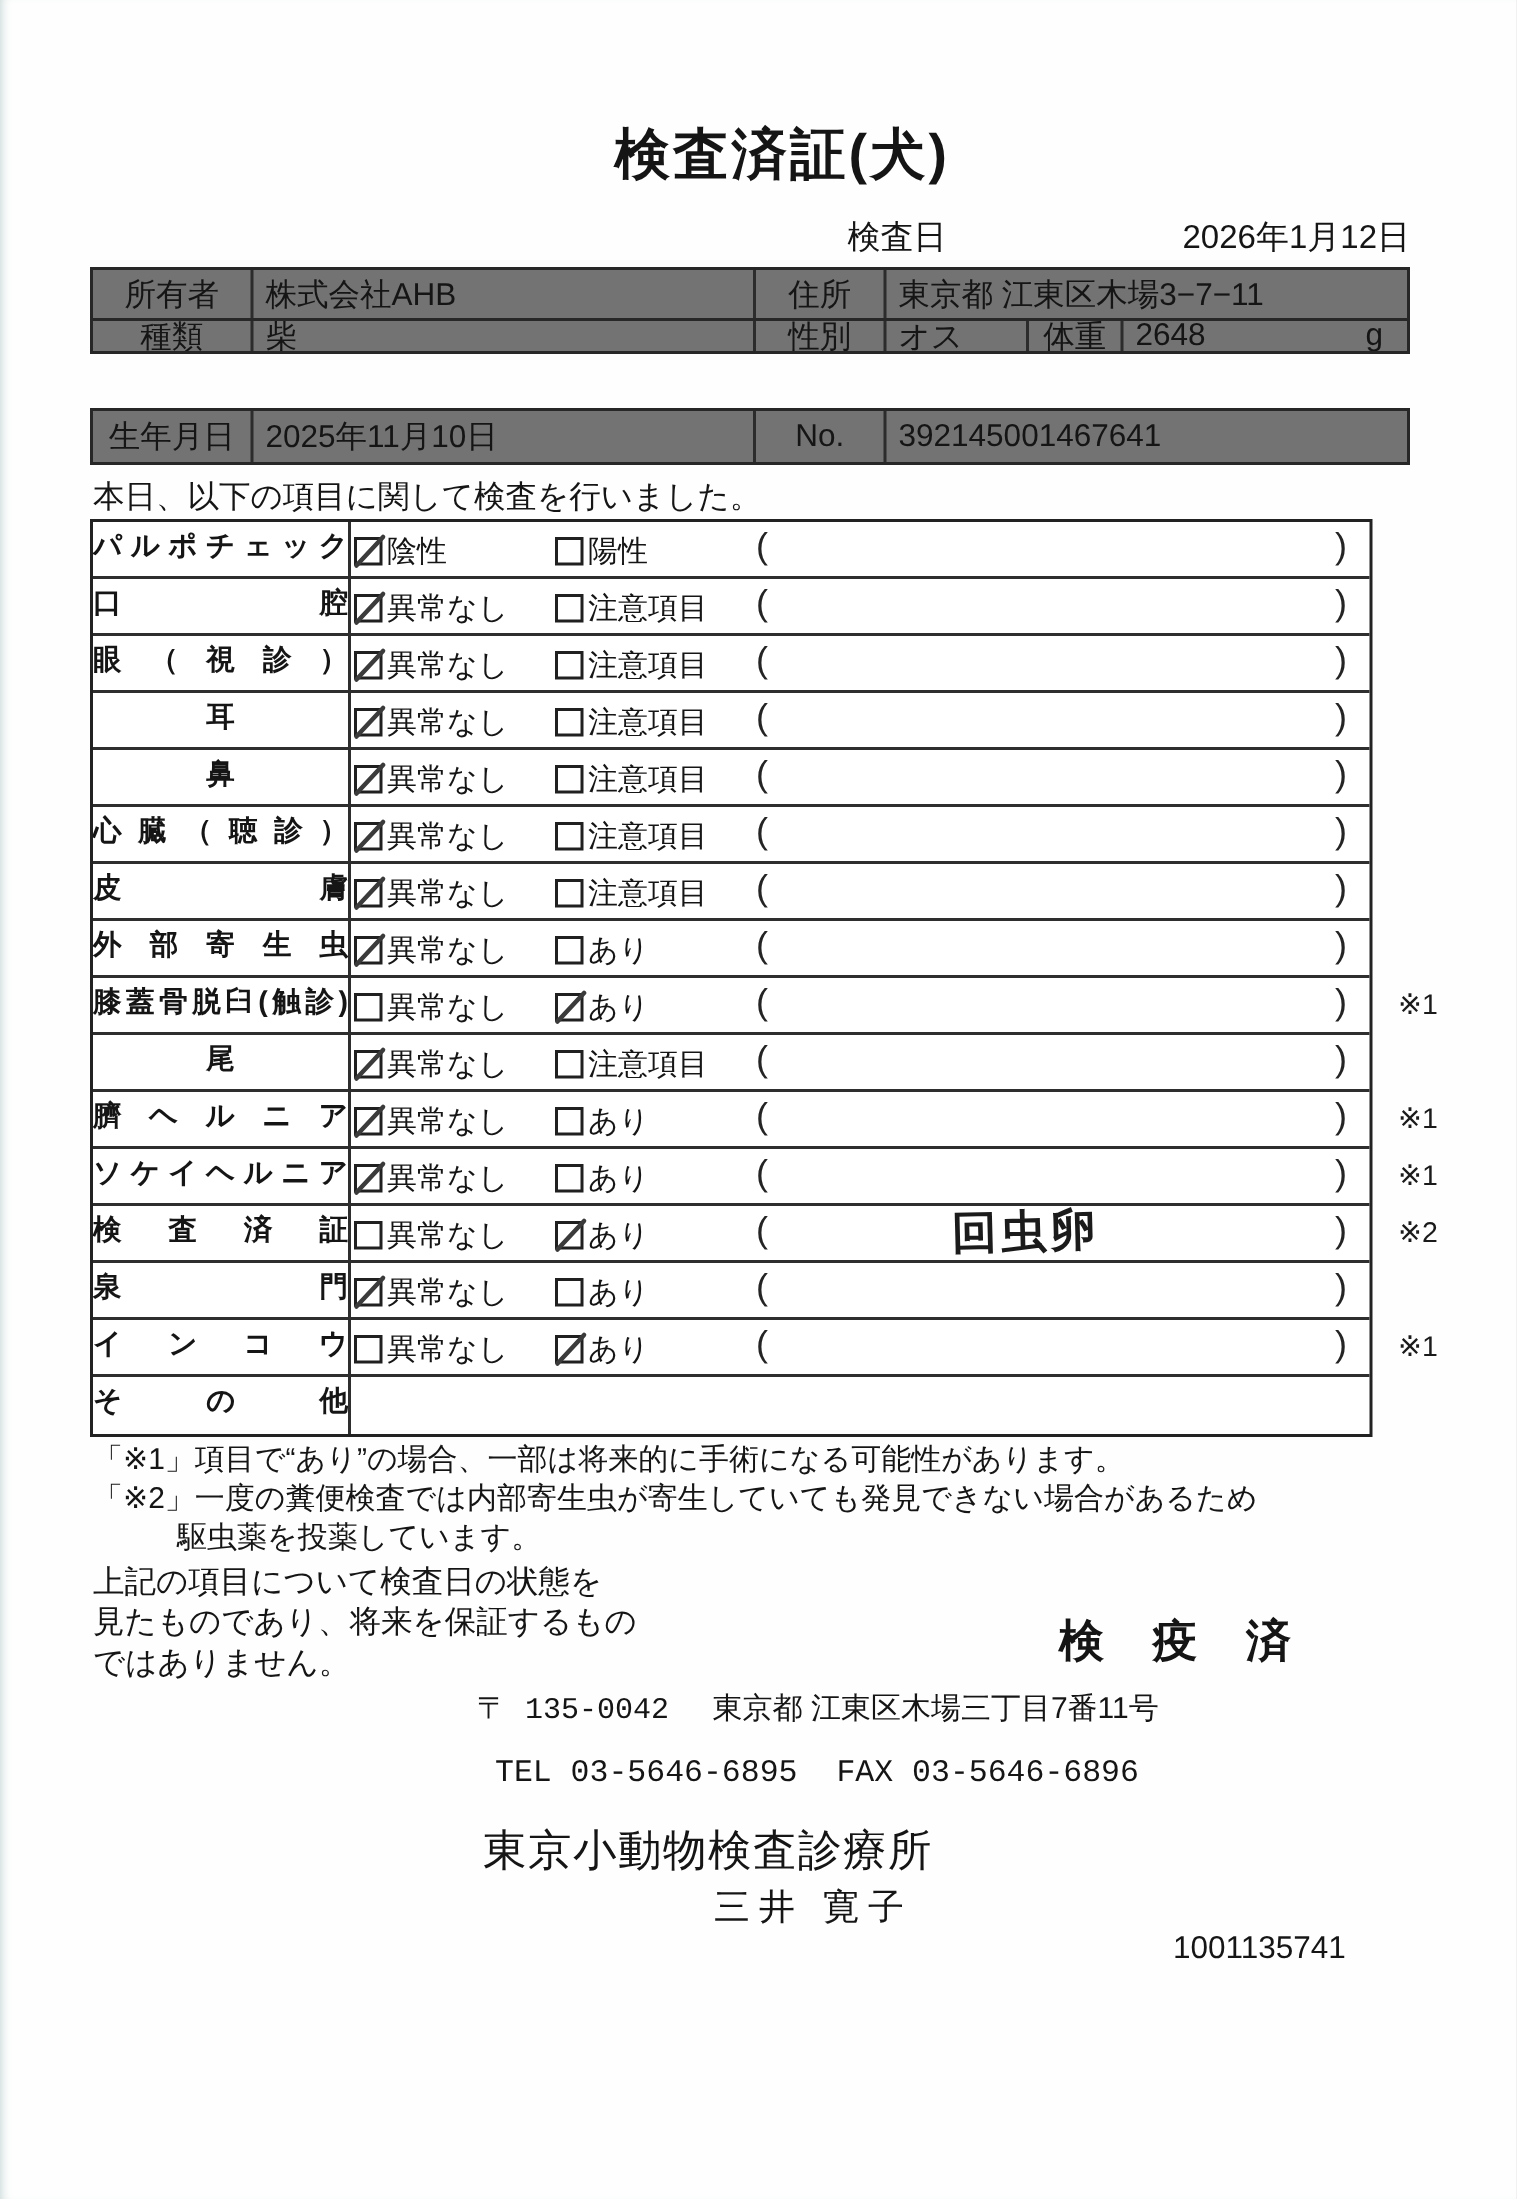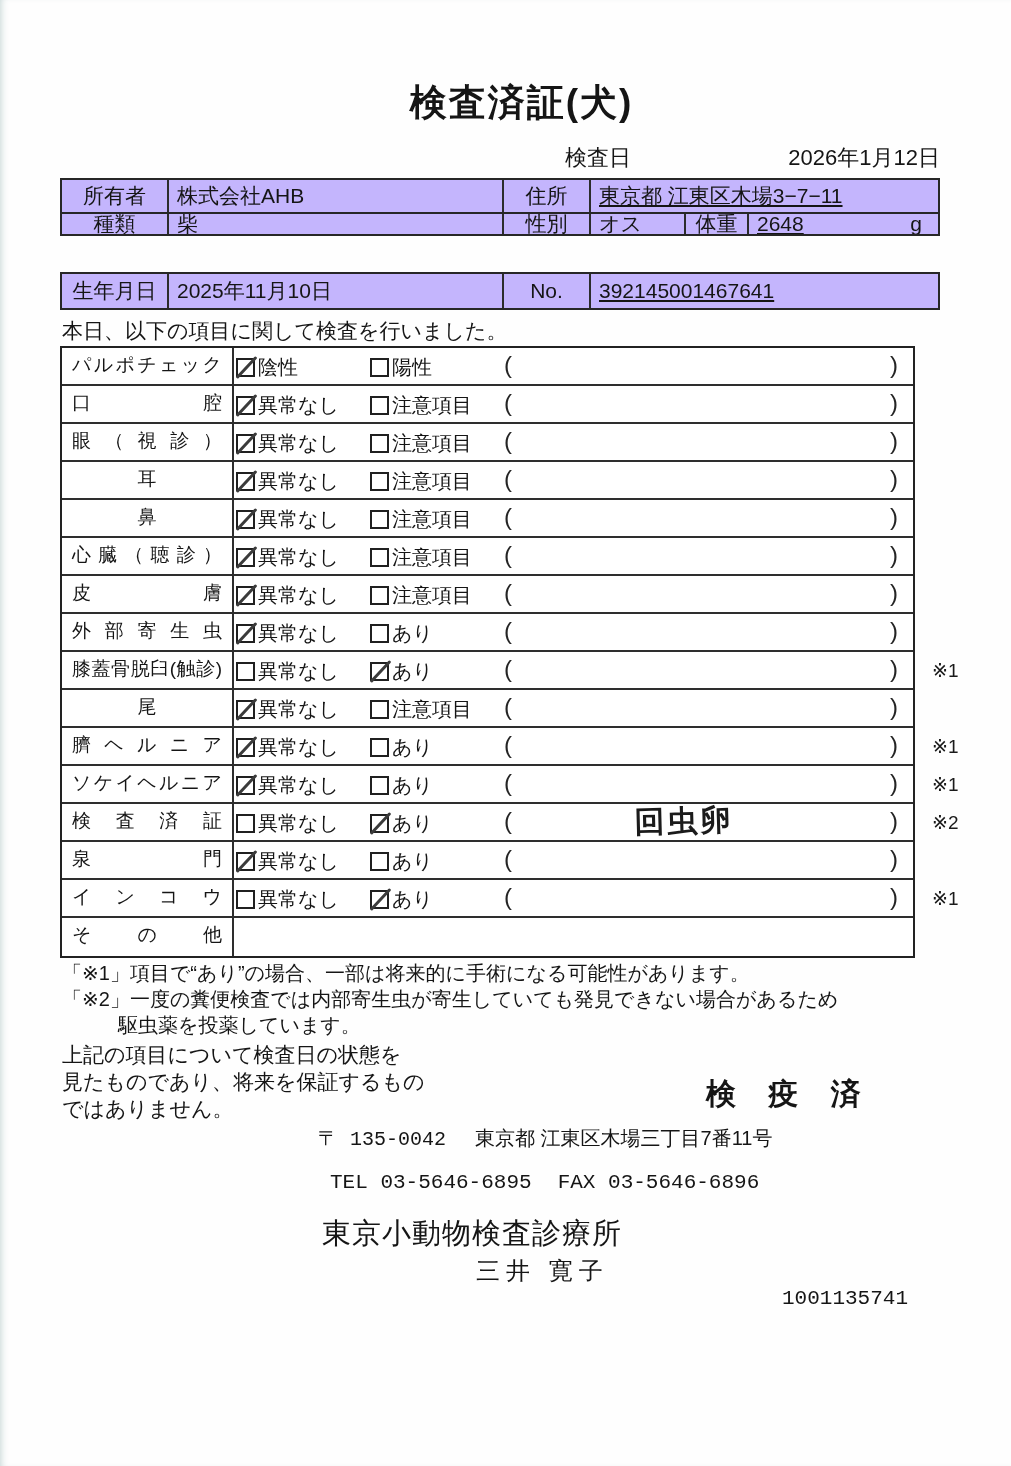--- a/index.html
+++ b/index.html
@@ -8,61 +8,61 @@
     background:#fefefe;color:#151515;
     font-family:"Liberation Sans","DejaVu Sans",sans-serif;
     overflow:hidden;box-shadow:inset 6px 0 8px -6px #b8cccb;
   }
   .abs{position:absolute;}
   .title{top:78px;left:16px;width:100%;text-align:center;font-size:37px;font-weight:bold;letter-spacing:2px;}
   .exam-date-label{top:143px;left:565px;font-size:22px;}
   .exam-date-value{top:143px;left:788px;width:152px;text-align:right;font-size:22px;}
 
   
-  .hbox{left:60px;width:880px;border:2px solid #272727;box-sizing:border-box;display:flex;background:#c4b5fd;}
+  .hbox{left:60px;width:880px;border:2px solid #272727;box-sizing:border-box;display:flex;background:#737373;}
   .owner-box{top:178px;height:36px;}
   .info-box1{top:212px;height:24px;}
   .info-box2{top:272px;height:38px;}
   .cell{display:flex;align-items:center;font-size:21px;box-sizing:border-box;padding:0 8px;white-space:nowrap;overflow:hidden;}
   .cell.bl{border-left:2px solid #2c2c2c;}
   .cell.ctr{justify-content:center;padding:0 2px;}
   .cell.rt{justify-content:space-between;padding-right:16px;gap:20px;}
   .w105{width:105px;}.w335{width:335px;}.w87{width:87px;}.w95{width:95px;}.w63{width:63px;}
-  .fx{flex:1;text-decoration:underline;}
+  .fx{flex:1;}
 
   .intro{top:317px;left:62px;font-size:21px;font-weight:500;}
 
   
   .chk-table{top:346px;left:60px;width:855px;border:2px solid #222;box-sizing:border-box;background:#fff;}
   .chk-row{display:flex;height:38px;border-bottom:2px solid #2e2e2e;box-sizing:border-box;}
   .chk-row:last-child{border-bottom:none;}
   .chk-label{
     width:172px;box-sizing:border-box;border-right:2px solid #2e2e2e;
-    padding:0 10px;font-size:19px;line-height:34px;white-space:nowrap;
-    text-align:justify;text-align-last:justify;overflow:hidden;
+    padding:0 0;font-size:19px;line-height:34px;white-space:nowrap;
+    text-align:justify;text-align-last:justify;overflow:hidden;font-weight:bold;
   }
   .chk-label.c{text-align:center;text-align-last:center;}
   .chk-content{position:relative;flex:1;}
   .cbgrp{position:absolute;top:6px;white-space:nowrap;font-size:20px;}
   .cb{position:relative;display:inline-block;width:15px;height:15px;border:2px solid #202020;margin-right:3px;vertical-align:-3px;background:#fff;}
   .cb .stroke{position:absolute;left:-6px;top:6px;width:29px;height:3px;background:#3b3b3b;transform:rotate(-47deg);border-radius:2px;}
   .paren{position:absolute;top:3px;font-size:24px;font-weight:300;color:#242424;}
   .handnote{position:absolute;top:-3px;width:220px;text-align:center;font-size:30px;font-weight:700;letter-spacing:3px;color:#1b1b1b;transform:rotate(-1.5deg);}
   .ref{position:absolute;top:7px;font-size:19px;color:#1a1a1a;white-space:nowrap;}
 
   .notes{top:960px;left:62px;width:850px;font-size:20px;line-height:26px;}
   .notes .indent{padding-left:56px;}
   .disclaimer{top:1041px;left:62px;width:410px;font-size:21px;line-height:27px;font-weight:500;}
   .stamp{top:1074px;left:706px;font-size:30px;font-weight:600;letter-spacing:12px;white-space:nowrap;}
   .postal{top:1125px;left:318px;font-size:20px;display:flex;gap:29px;white-space:nowrap;}
   .postal .code{font-family:"Liberation Mono","DejaVu Sans Mono",monospace;}
   .telfax{top:1171px;left:330px;font-size:21px;display:flex;gap:26px;font-family:"Liberation Mono","DejaVu Sans Mono",monospace;white-space:nowrap;}
   .clinic{top:1214px;left:322px;font-size:29px;font-weight:500;letter-spacing:1px;}
   .examiner{top:1255px;left:476px;font-size:24px;letter-spacing:6px;}
-  .docnum{top:1287px;left:782px;font-size:21px;font-family:Liberation Mono, monospace;}
+  .docnum{top:1287px;left:782px;font-size:21px;font-family:Liberation Sans, sans-serif;}
 </style>
 </head>
 <body>
 
 <div class="page">
 
   <div class="abs title">検査済証(犬)</div>
   <div class="abs exam-date-label">検査日</div>
   <div class="abs exam-date-value">2026年1月12日</div>
 

